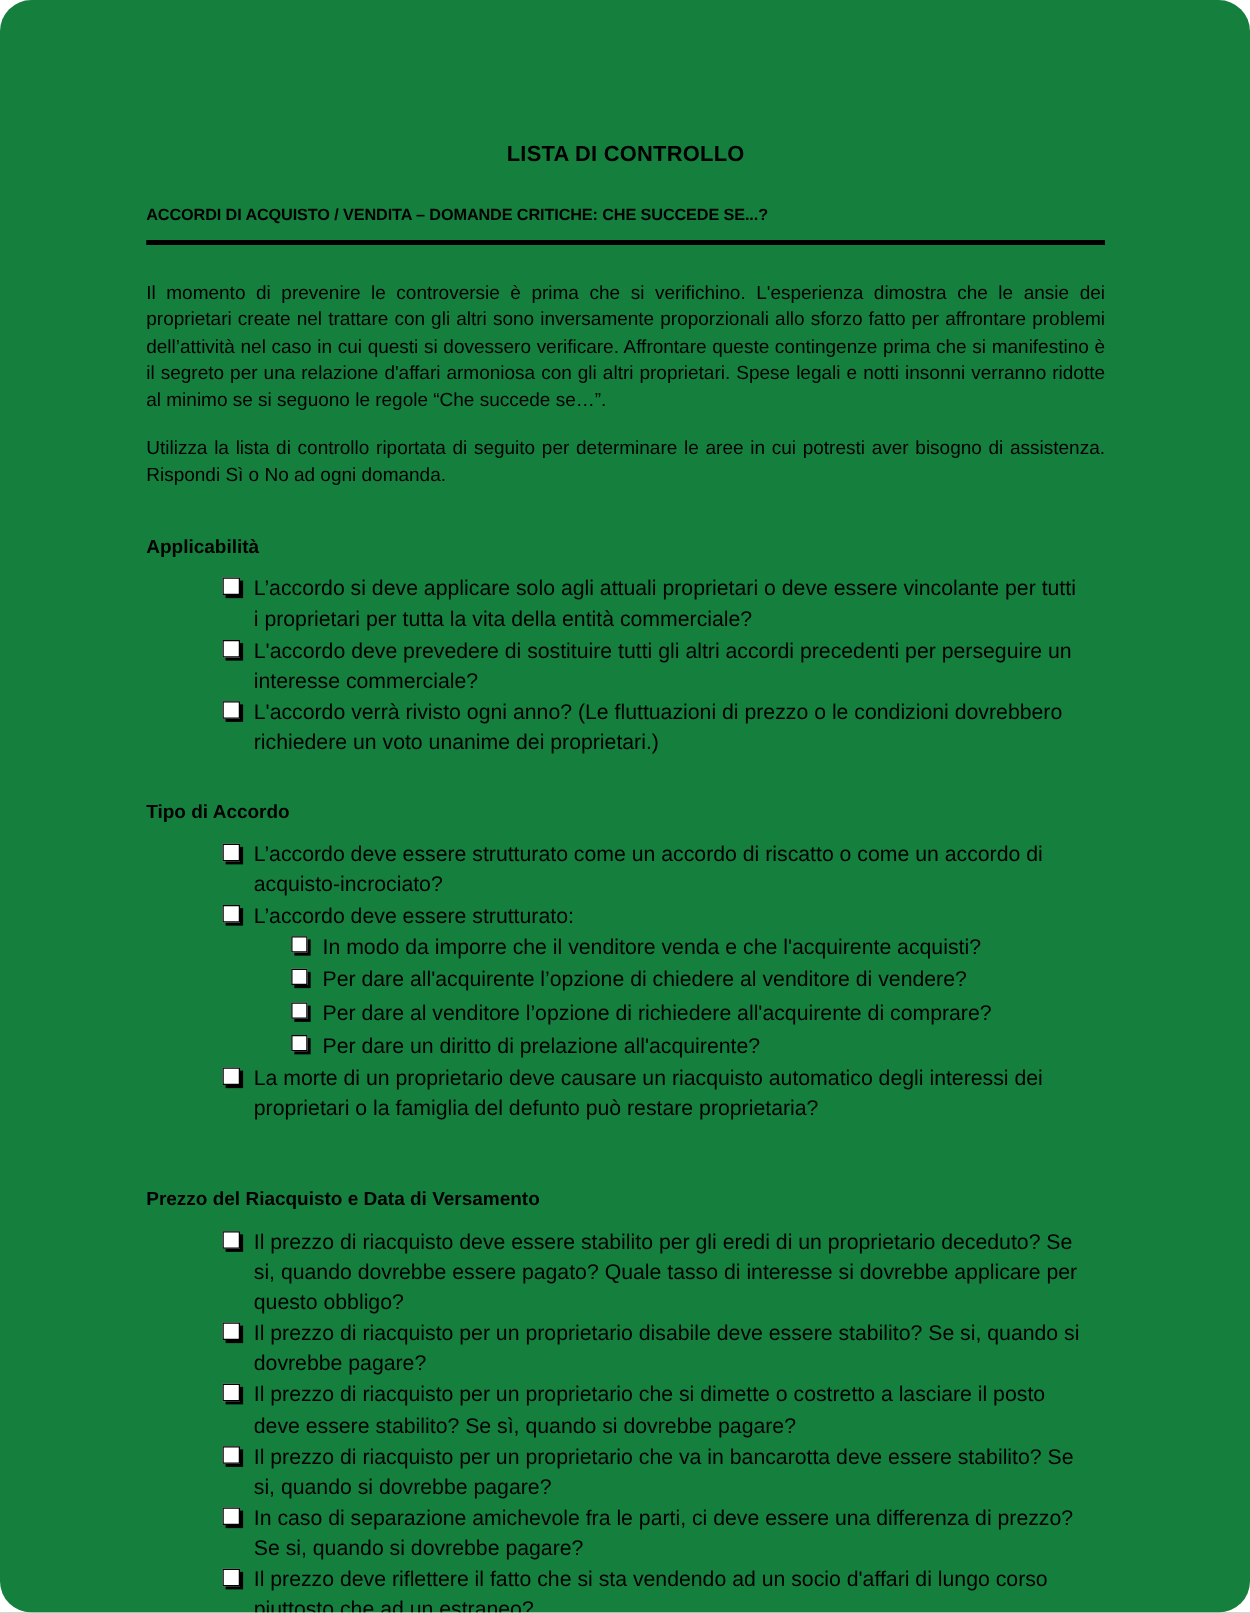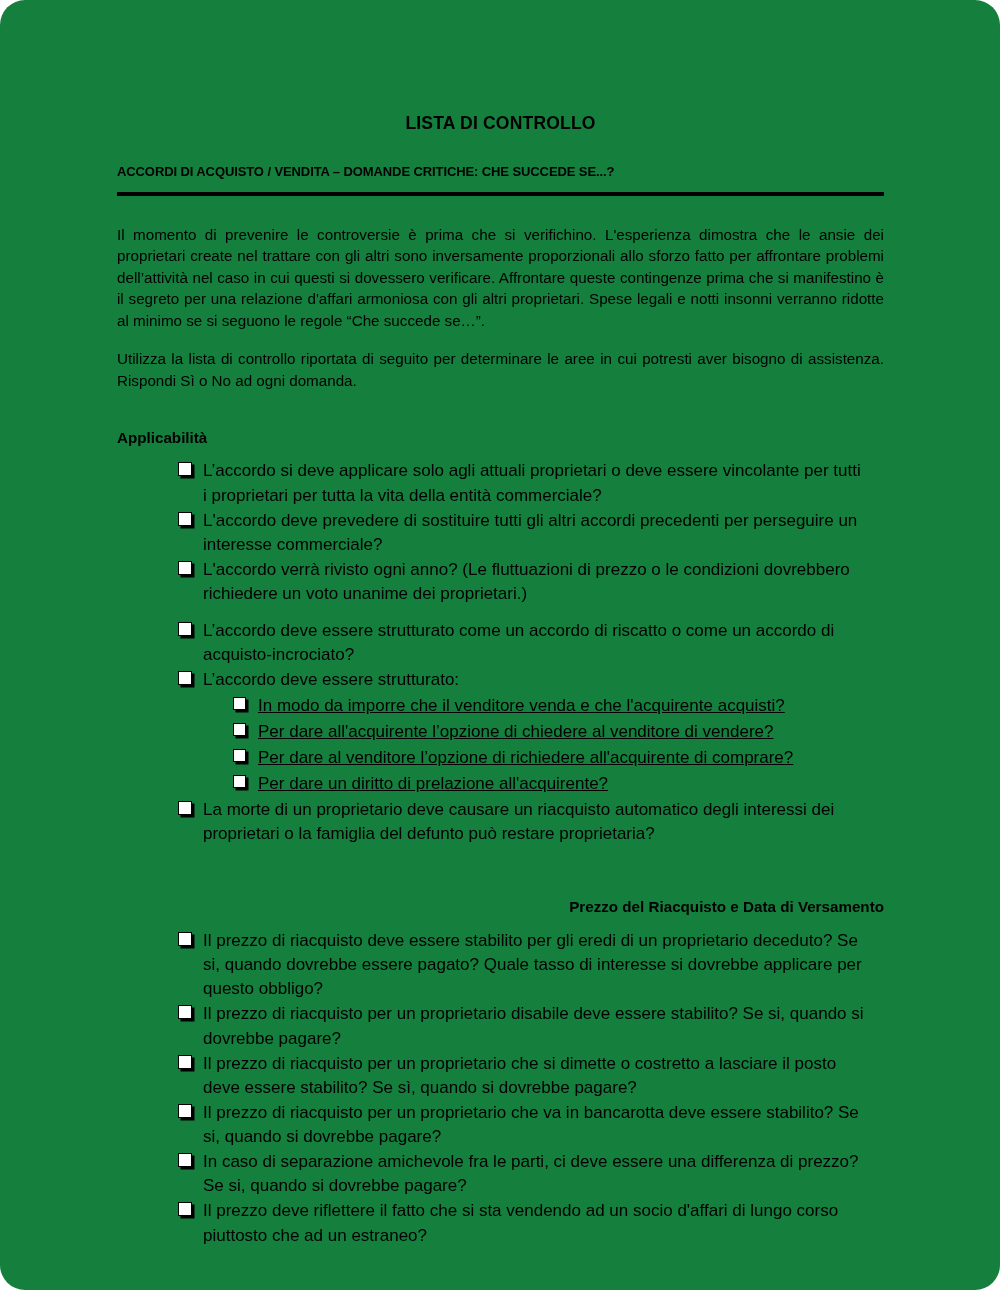--- a/index.html
+++ b/index.html
@@ -67,21 +67,21 @@
 
   
   .section-heading {
     font-size: 15.2px;
     font-weight: bold;
     margin: 0;
     padding-top: 36px;
     line-height: 1.3;
   }
   .section-heading.tight { padding-top: 33px; }
-  .section-heading.loose { padding-top: 50px; text-align: right; }
+  .section-heading.loose { padding-top: 50px; }
 
   
   .check-list {
     list-style: none;
     margin: 0;
     padding: 0;
   }
   .check-list.level1 {
     padding-left: 61px;   
     padding-top: 12px;
@@ -93,21 +93,20 @@
   .check-item {
     position: relative;
     padding-left: 25px;
     font-size: 17px;
     line-height: 1.42;
     margin: 0 16px 1px 0;
   }
   .check-item.sub {
     padding-left: 25px;
     margin-bottom: 2px;
-    text-decoration: underline;
   }
   .check-item .label {
     display: block;
   }
 
   
   .checkbox {
     position: absolute;
     left: 0;
     top: 3px;
@@ -149,20 +148,21 @@
           </li>
           <li class="check-item">
             <span class="checkbox"></span>
             <span class="label">L'accordo deve prevedere di sostituire tutti gli altri accordi precedenti per perseguire un interesse commerciale?</span>
           </li>
           <li class="check-item">
             <span class="checkbox"></span>
             <span class="label">L'accordo verrà rivisto ogni anno? (Le fluttuazioni di prezzo o le condizioni dovrebbero richiedere un voto unanime dei proprietari.)</span>
           </li>
         </ul>
+        <h3 class="section-heading tight">Tipo di Accordo</h3>
         <ul class="check-list level1">
           <li class="check-item">
             <span class="checkbox"></span>
             <span class="label">L’accordo deve essere strutturato come un accordo di riscatto o come un accordo di acquisto-incrociato?</span>
           </li>
           <li class="check-item">
             <span class="checkbox"></span>
             <span class="label">L’accordo deve essere strutturato:</span>
             <ul class="check-list level2">
               <li class="check-item sub">

